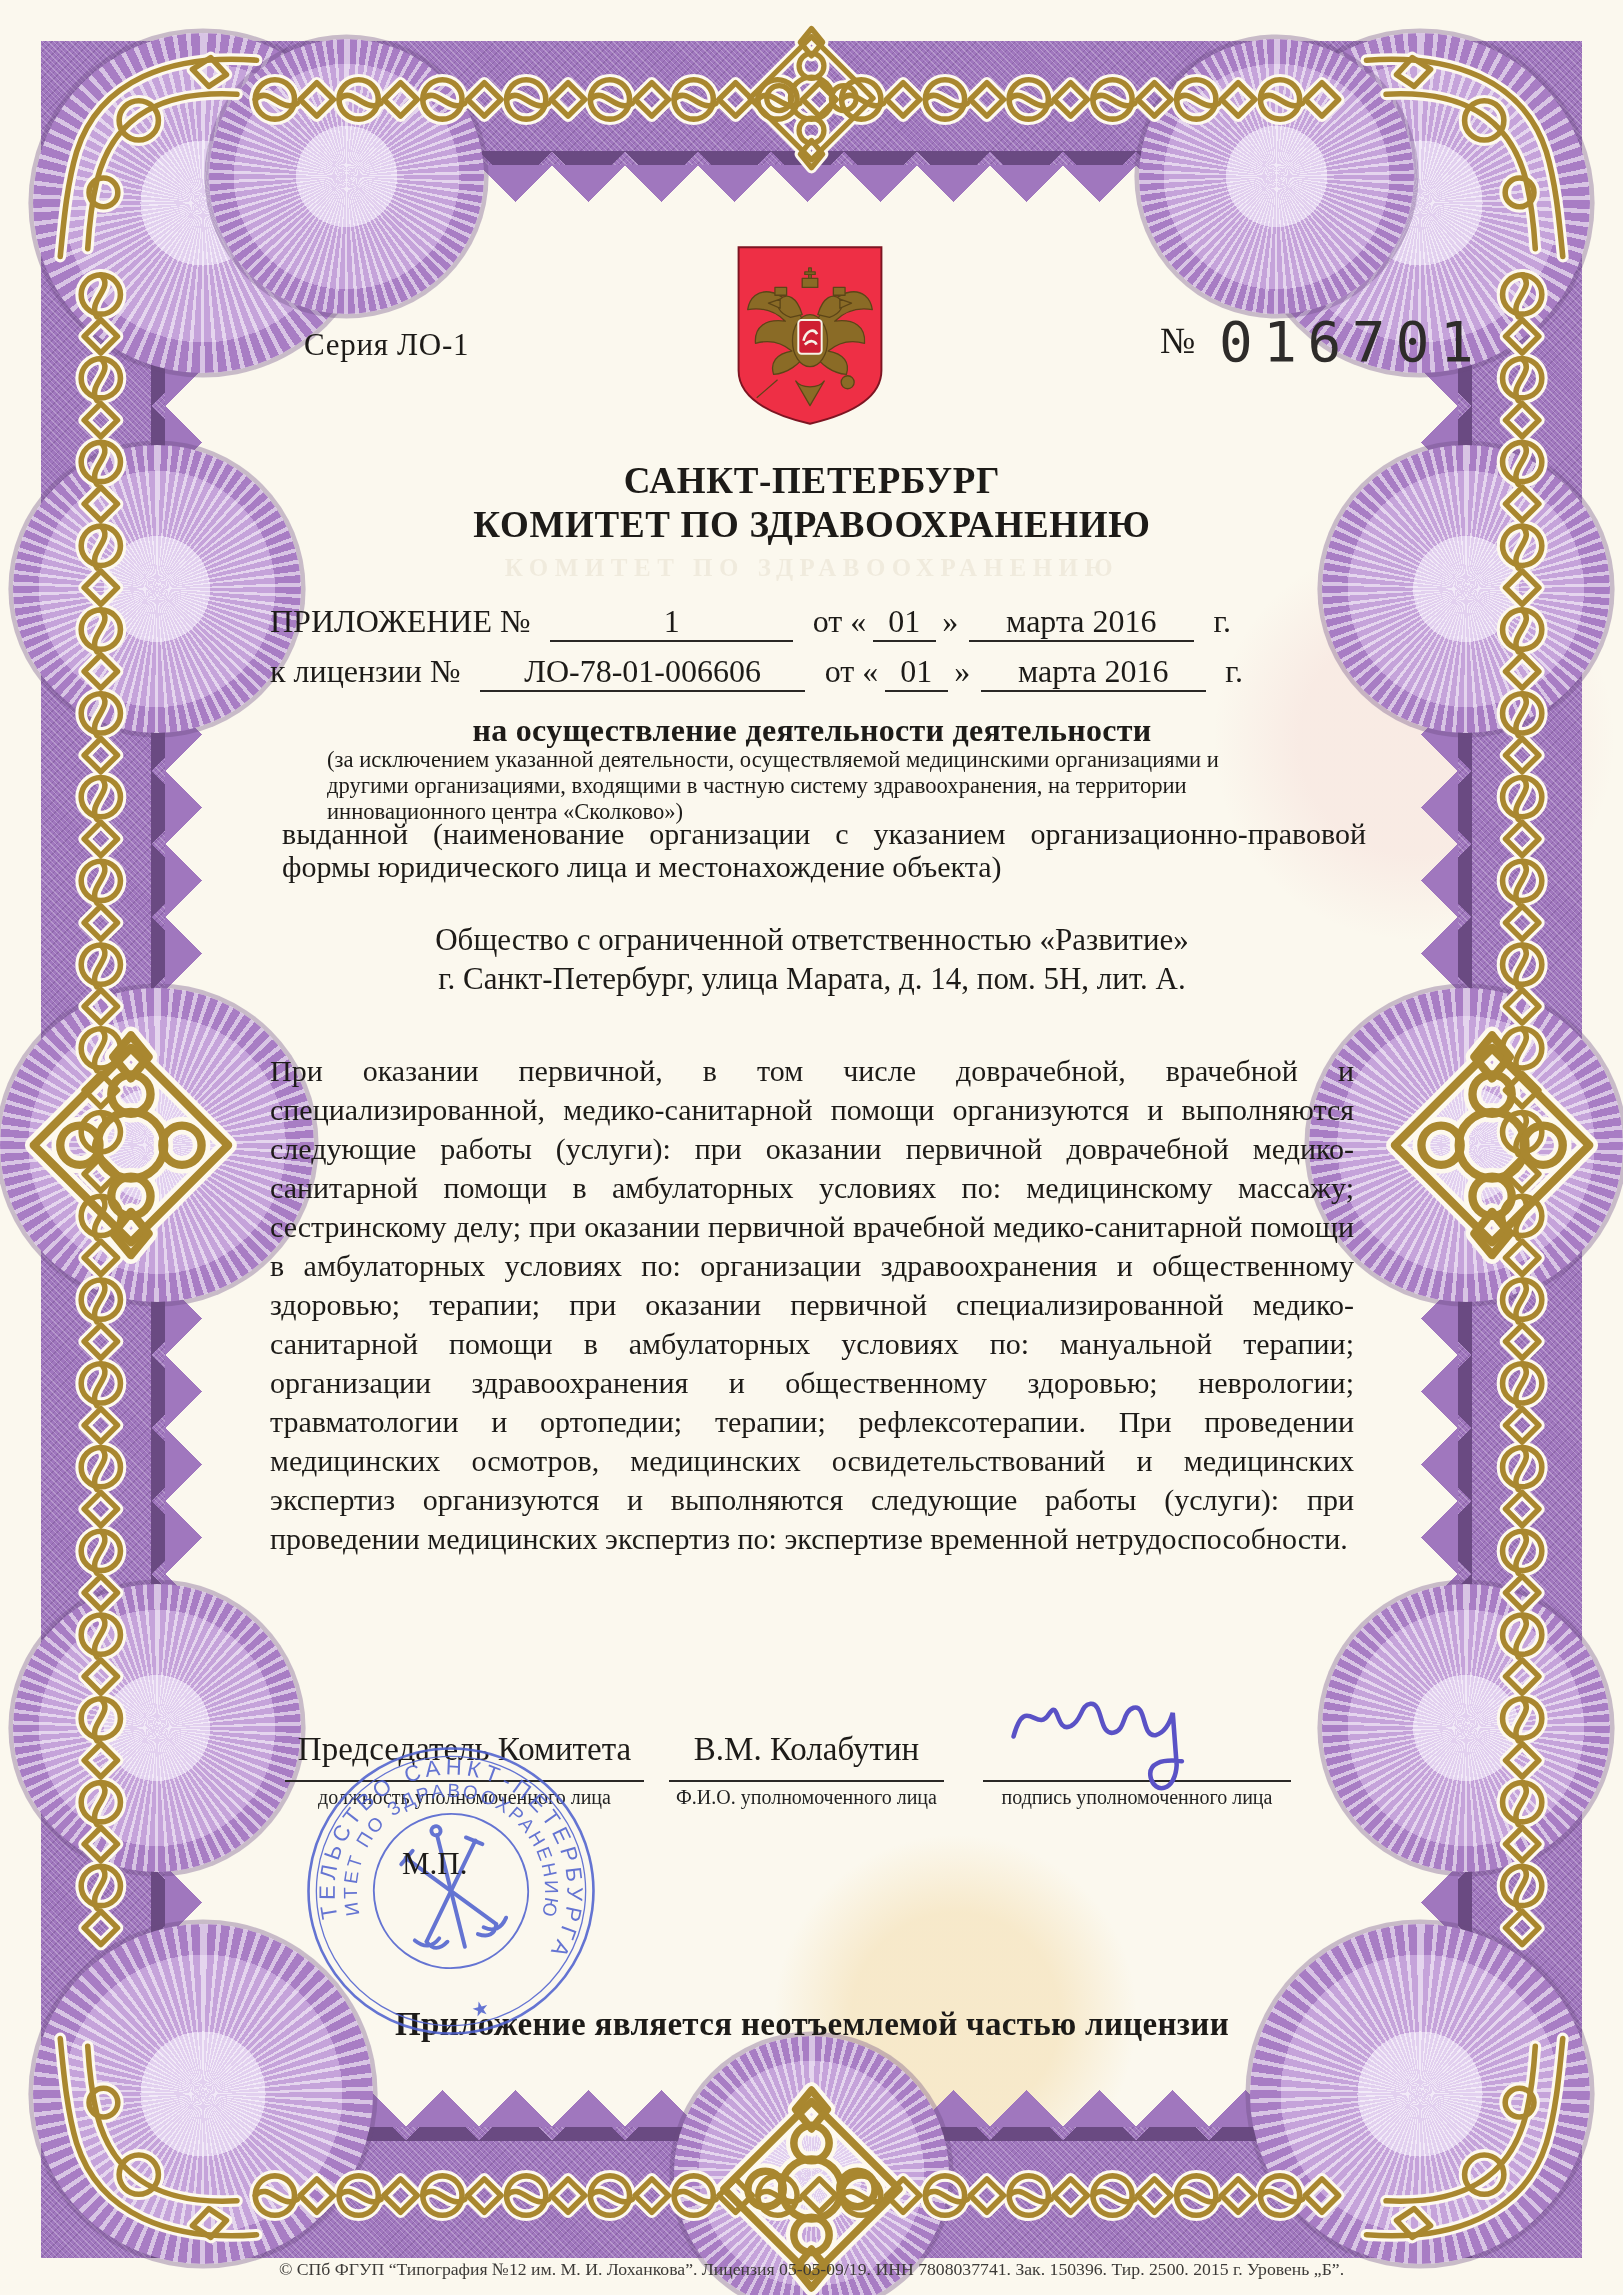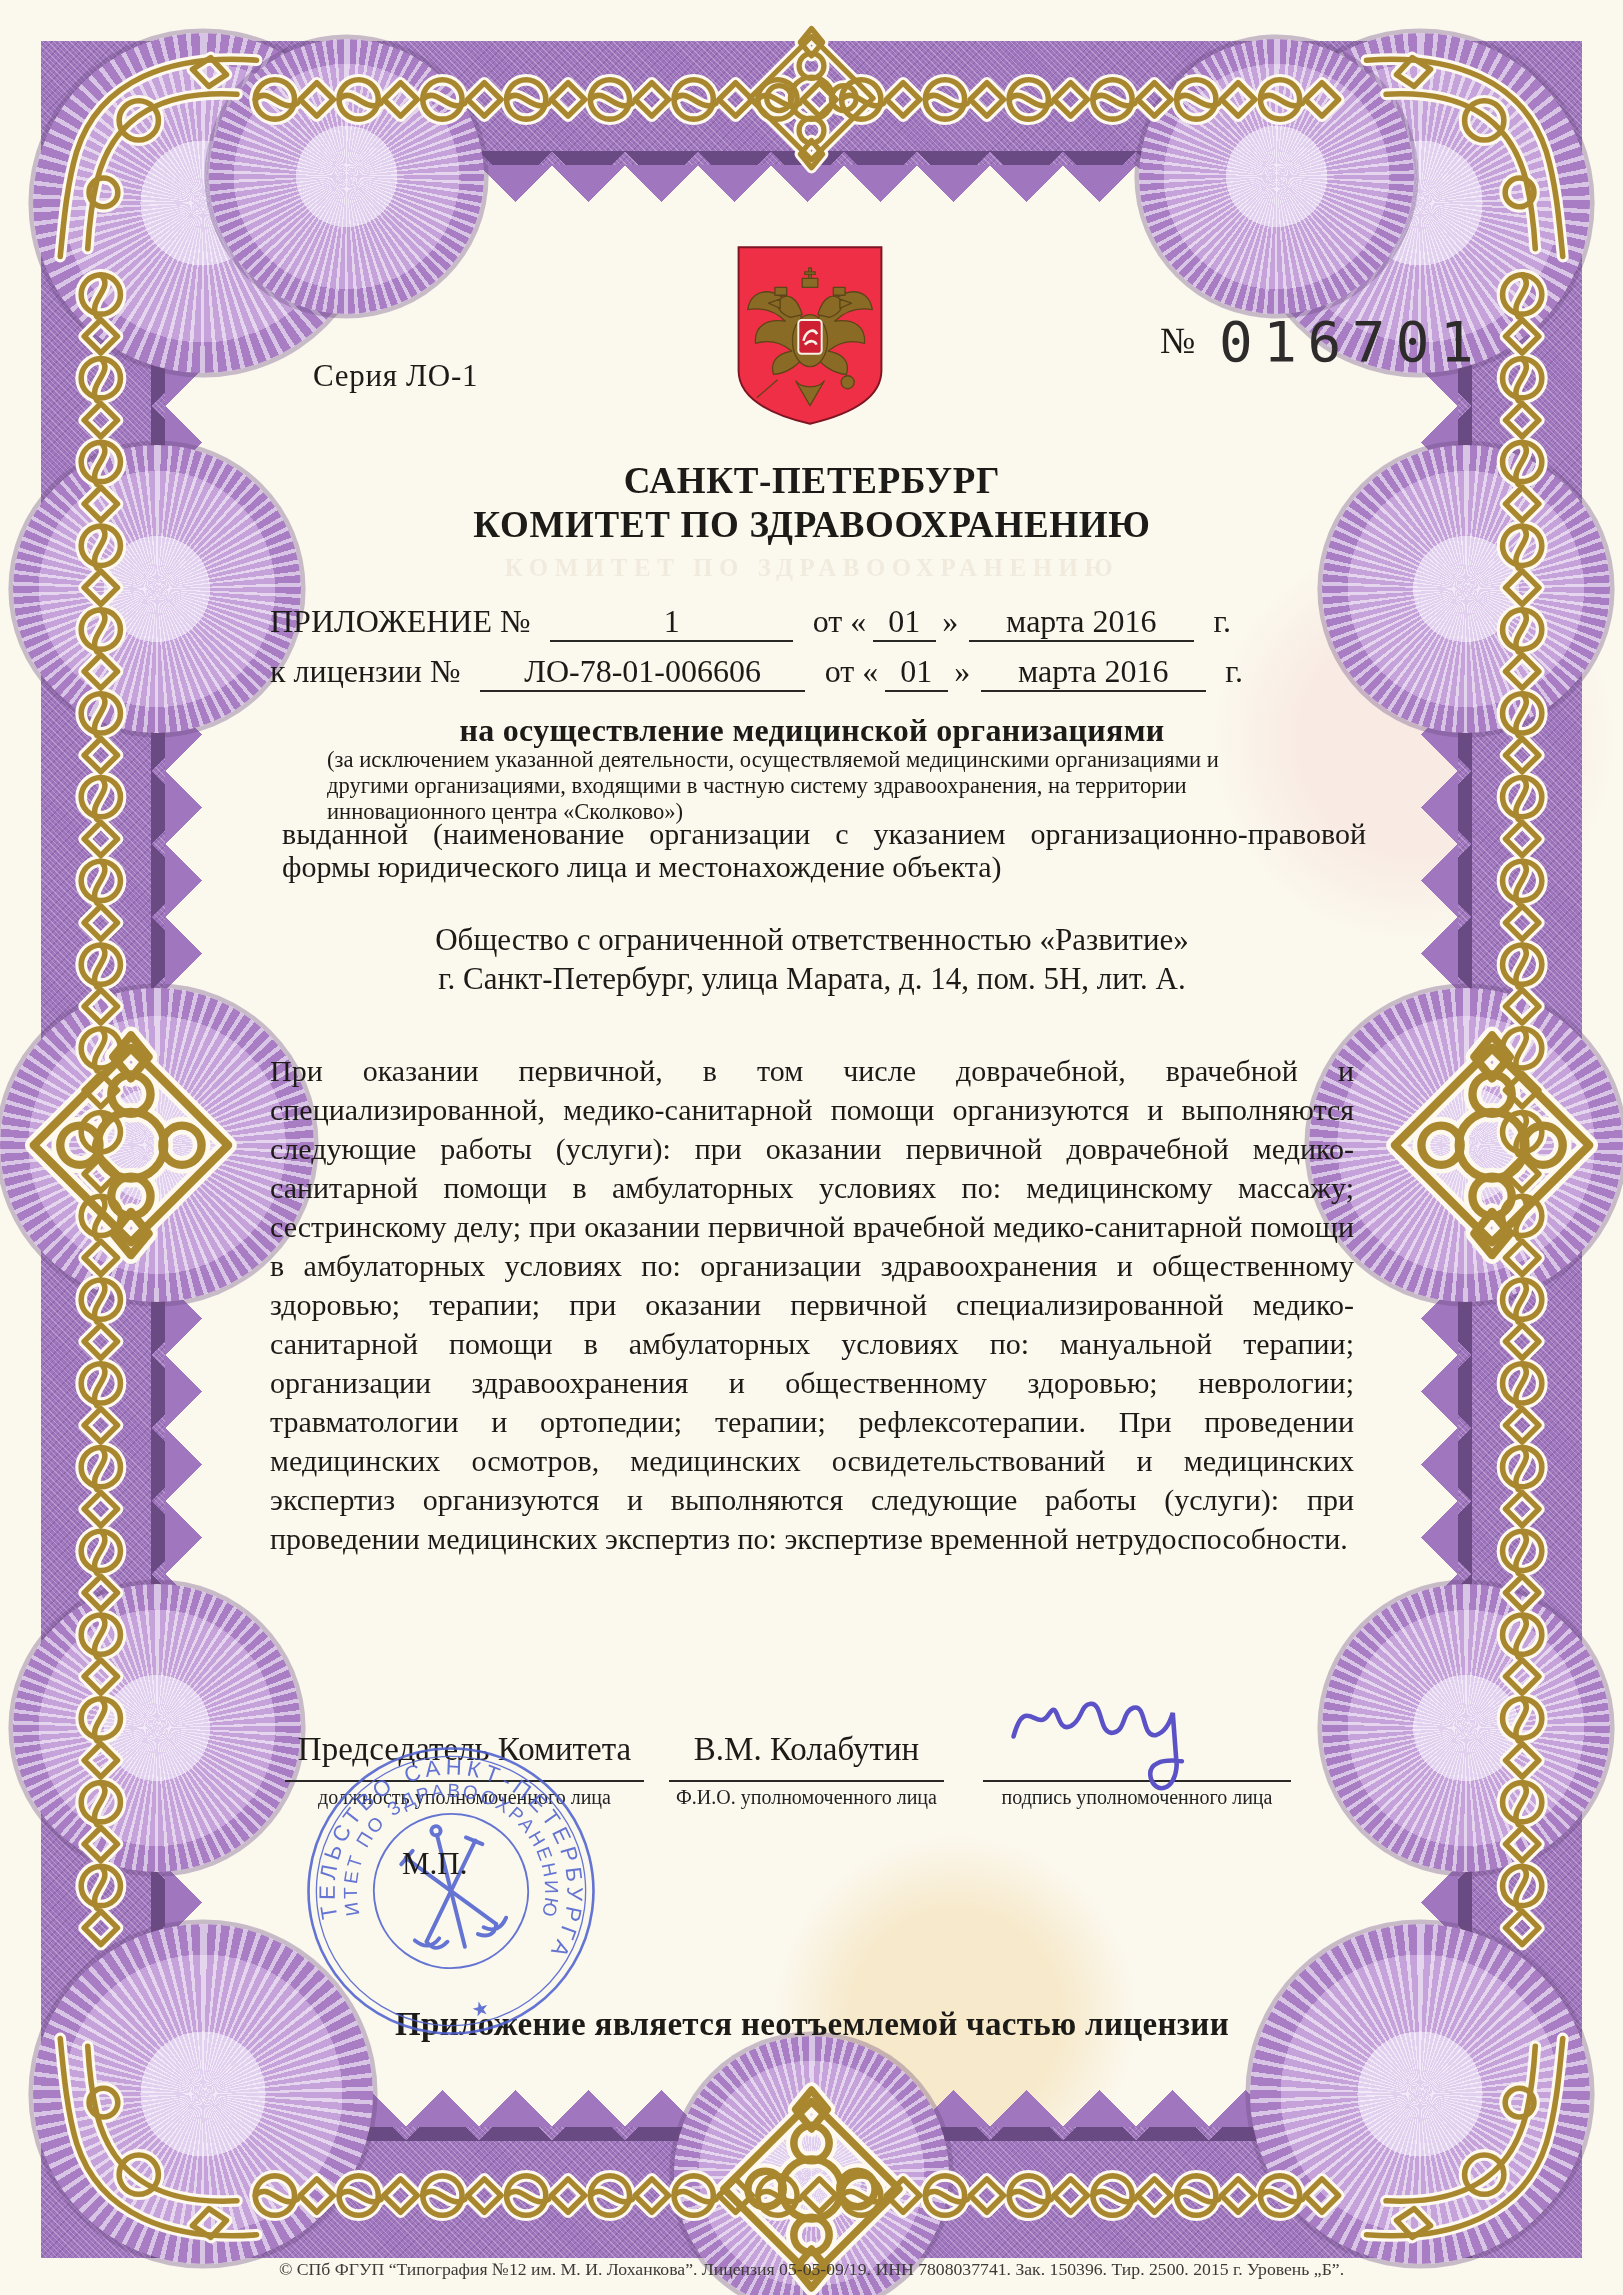--- a/index.html
+++ b/index.html
@@ -198,21 +198,21 @@
       <use href="#cornerFl" transform="translate(2418,3445) scale(-1,-1)"></use>
       <use href="#medal" transform="translate(200,1750) scale(1.5)"></use>
       <use href="#medal" transform="translate(2280,1750) scale(1.5)"></use>
       <use href="#medal" transform="translate(1240,150) scale(0.95)"></use>
       <use href="#medal" transform="translate(1240,3345) scale(1.35)"></use>
     </g>
   </svg>
 
   <div class="content-layer">
 
-    <div class="abs series" style="left:313px;top:327px;margin-top:31px;">Серия ЛО-1</div>
+    <div class="abs series" style="left:304px;top:327px;">Серия ЛО-1</div>
 
     <svg class="abs" style="left:732px;top:242px;" width="156" height="187" viewBox="0 0 240 288">
       <path d="M10,8 H230 V198 Q230,254 120,280 Q10,254 10,198 Z" fill="#ee2f45" stroke="#7d1522" stroke-width="3"></path>
       <g fill="#8a6b26" stroke="#5c4517" stroke-width="2" stroke-linejoin="round">
         <path d="M114,128 C78,62 30,66 24,104 C48,100 66,106 82,122 C52,118 34,130 36,156 C58,150 78,156 92,168 C68,172 58,186 64,204 C86,202 104,188 112,174 Z"></path>
         <path d="M126,128 C162,62 210,66 216,104 C192,100 174,106 158,122 C188,118 206,130 204,156 C182,150 162,156 148,168 C172,172 182,186 176,204 C154,202 136,188 128,174 Z"></path>
         <ellipse cx="120" cy="152" rx="27" ry="40"></ellipse>
         <path d="M108,112 C100,84 84,78 74,88 C66,96 72,110 90,116 Z"></path>
         <path d="M74,88 L56,94 74,102 Z"></path>
         <path d="M132,112 C140,84 156,78 166,88 C174,96 168,110 150,116 Z"></path>
@@ -263,21 +263,21 @@
       <span class="gap10"></span>
       <span class="blank b-day">01</span>
       <span class="gap10"></span>
       <span>»</span>
       <span class="gap16"></span>
       <span class="blank b-my">марта 2016</span>
       <span class="gap30"></span>
       <span>г.</span>
     </div>
 
-    <div class="cline subject" style="top:712px;">на осуществление медицинской организациями</div>
+    <div class="cline subject" style="top:712px;">на осуществление деятельности деятельности</div>
 
     <div class="abs note" style="left:327px;width:969px;top:747px;">(за исключением указанной деятельности, осуществляемой медицинскими организациями и другими организациями, входящими в частную систему здравоохранения, на территории инновационного центра «Сколково»)</div>
 
     <div class="cline issued" style="top:817px;margin-left:12px;">выданной (наименование организации с указанием организационно-правовой формы юридического лица и местонахождение объекта)</div>
 
     <div class="cline orgline" style="top:922px;">Общество с ограниченной ответственностью «Развитие»</div>
     <div class="cline orgline" style="top:961px;">г. Санкт-Петербург, улица Марата, д. 14, пом. 5Н, лит. А.</div>
 
     <div class="cline bodypar" style="top:1051px;">При оказании первичной, в том числе доврачебной, врачебной и специализированной, медико-санитарной помощи организуются и выполняются следующие работы (услуги): при оказании первичной доврачебной медико-санитарной помощи в амбулаторных условиях по: медицинскому массажу; сестринскому делу; при оказании первичной врачебной медико-санитарной помощи в амбулаторных условиях по: организации здравоохранения и общественному здоровью; терапии; при оказании первичной специализированной медико-санитарной помощи в амбулаторных условиях по: мануальной терапии; организации здравоохранения и общественному здоровью; неврологии; травматологии и ортопедии; терапии; рефлексотерапии. При проведении медицинских осмотров, медицинских освидетельствований и медицинских экспертиз организуются и выполняются следующие работы (услуги): при проведении медицинских экспертиз по: экспертизе временной нетрудоспособности.</div>
 

